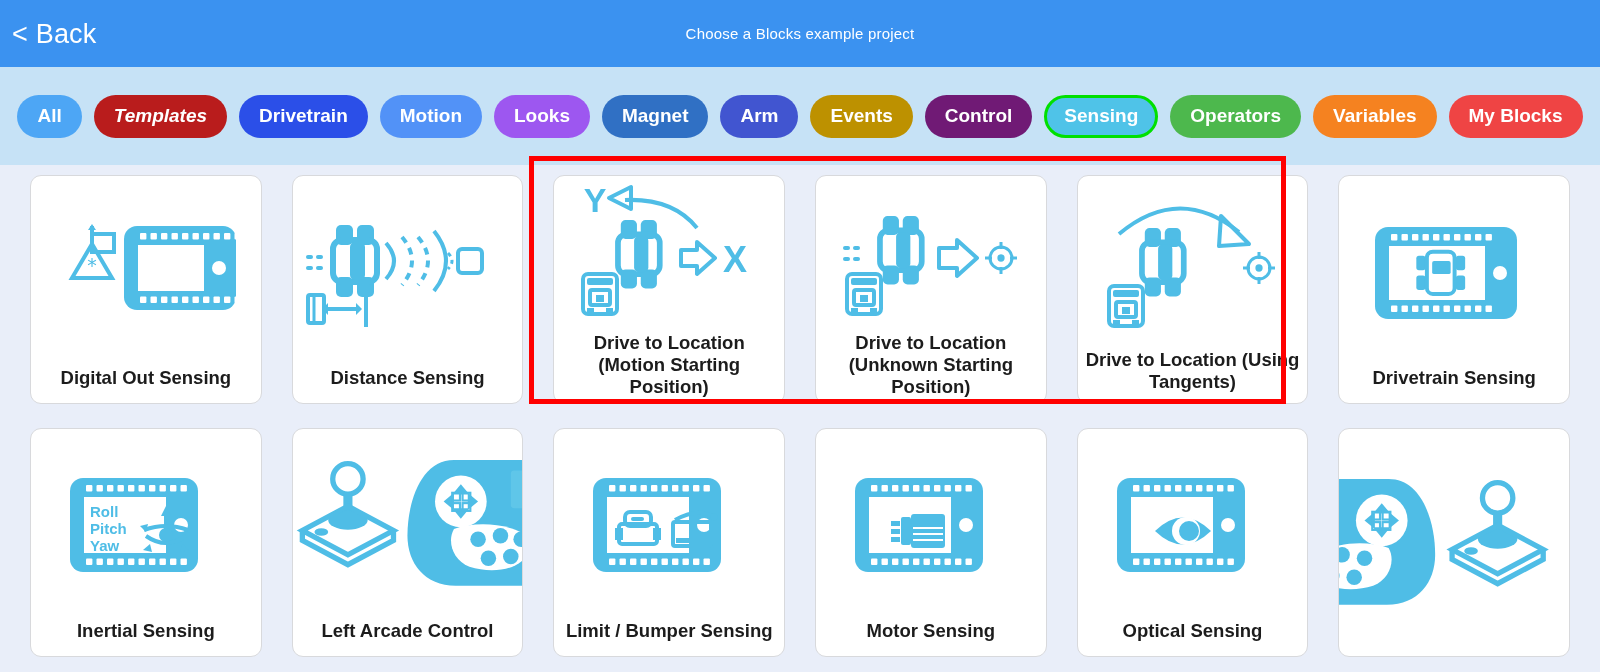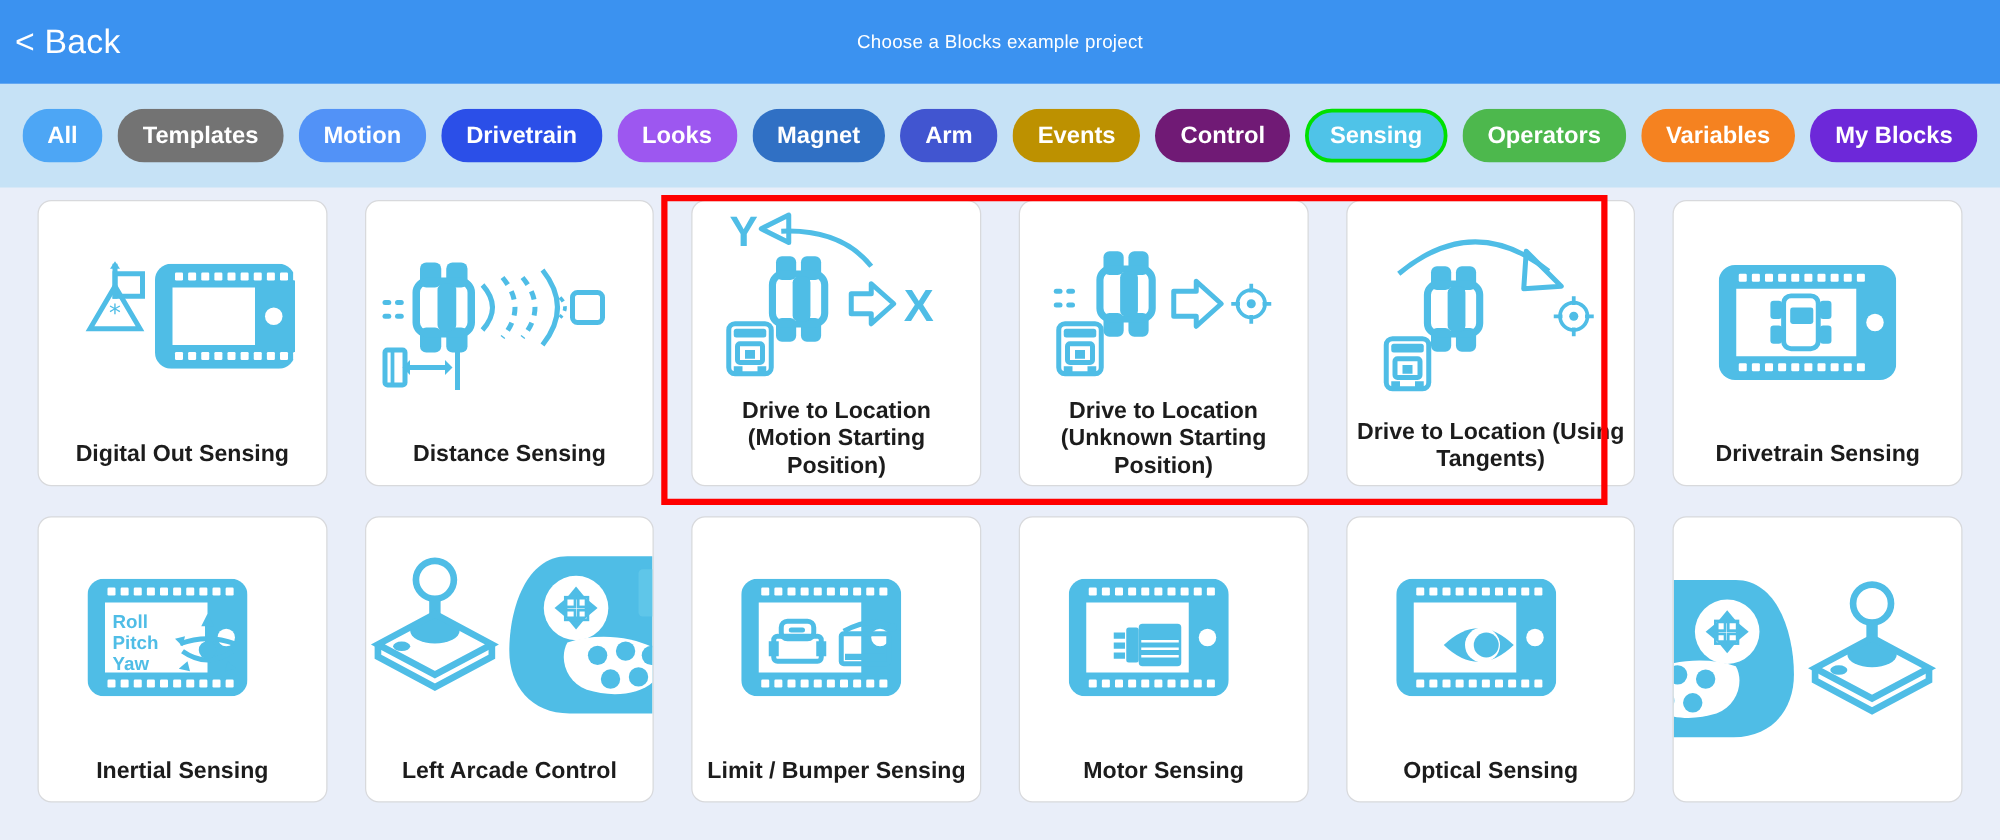--- a/index.html
+++ b/index.html
@@ -30,21 +30,21 @@
   .header-title {
     width: 100%;
     text-align: center;
     color: #ffffff;
     font-size: 15px;
     letter-spacing: .2px;
   }
 
   
   .filterbar {
-    height: 83px;
+    height: 98px;
     background: #C6E2F6;
     display: flex;
     align-items: center;
     justify-content: center;
     gap: 12px;
   }
   .pill {
     height: 43px;
     border-radius: 22px;
     display: flex;
@@ -123,32 +123,32 @@
 
 <div class="page-wrap">
 
   <div class="header">
     <div class="back-btn">&lt; Back</div>
     <div class="header-title">Choose a Blocks example project</div>
   </div>
 
   <div class="filterbar" id="filterbar">
       <div class="pill" style="background: rgb(77, 166, 245);">All</div>
-      <div class="pill" style="background: #737373;">Templates</div>
+      <div class="pill" style="background: #b91c1c; font-style: italic;">Templates</div>
+      <div class="pill" style="background: rgb(43, 79, 232);">Drivetrain</div>
       <div class="pill" style="background: rgb(82, 146, 247);">Motion</div>
-      <div class="pill" style="background: rgb(43, 79, 232);">Drivetrain</div>
       <div class="pill" style="background: rgb(157, 87, 240);">Looks</div>
       <div class="pill" style="background: rgb(48, 112, 196);">Magnet</div>
       <div class="pill" style="background: rgb(65, 85, 208);">Arm</div>
       <div class="pill" style="background: rgb(189, 145, 0); text-align: right;">Events</div>
       <div class="pill" style="background: #701a75;">Control</div>
       <div class="pill selected" style="background: rgb(79, 195, 232); border-color: rgb(0, 224, 0);">Sensing</div>
       <div class="pill" style="background: rgb(77, 184, 77);">Operators</div>
       <div class="pill" style="background: rgb(245, 130, 32);">Variables</div>
-      <div class="pill" style="background: #6d28d9;">My Blocks</div>
+      <div class="pill" style="background: #ef4444;">My Blocks</div>
     </div>
 
   <div class="grid-area" id="grid-area">
       <div class="row">
         <div class="card">
           <div class="card-icon">
     <svg width="200" height="120" viewBox="0 0 200 120">
       <g>
         <path d="M26 64 L46 30 L66 64 Z" fill="none" stroke="#4FBDE6" stroke-width="4"></path>
         <text x="46" y="58" font-size="19" fill="#4FBDE6" text-anchor="middle" font-family="DejaVu Sans, sans-serif">*</text>

